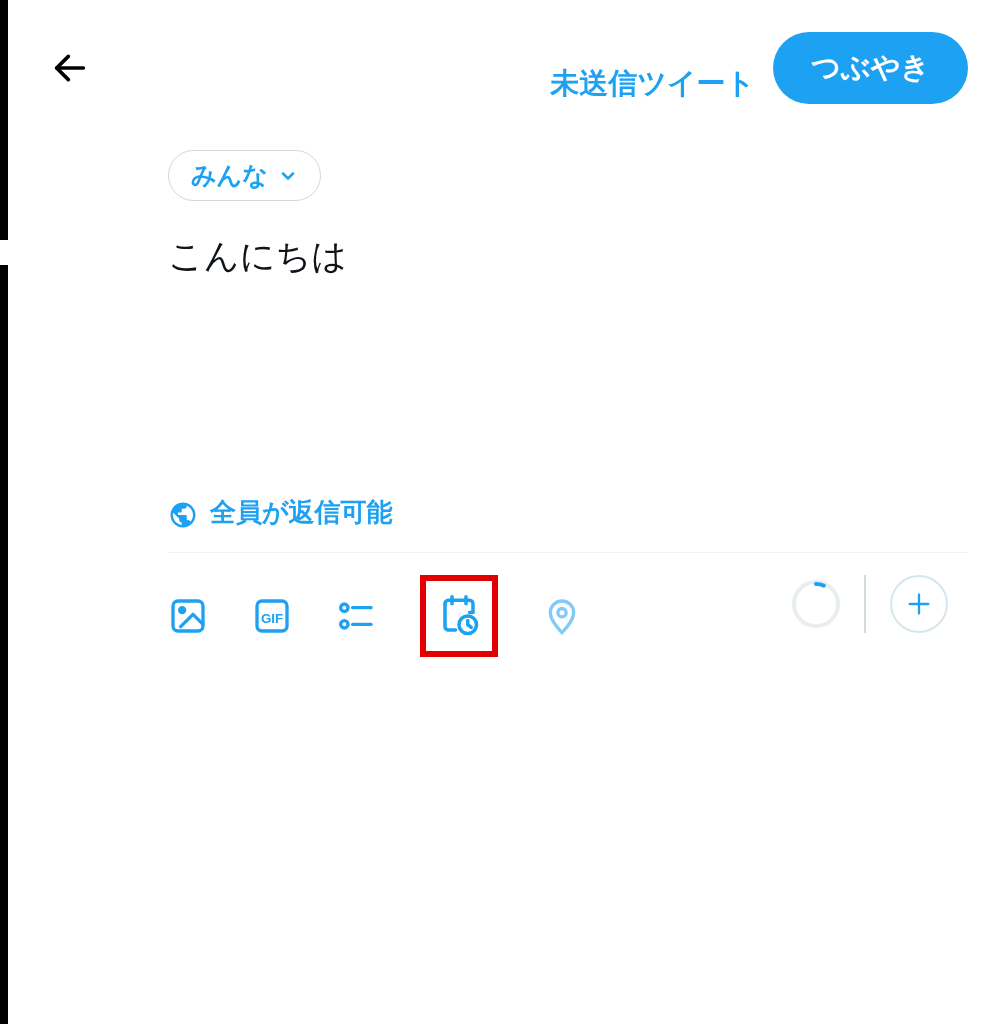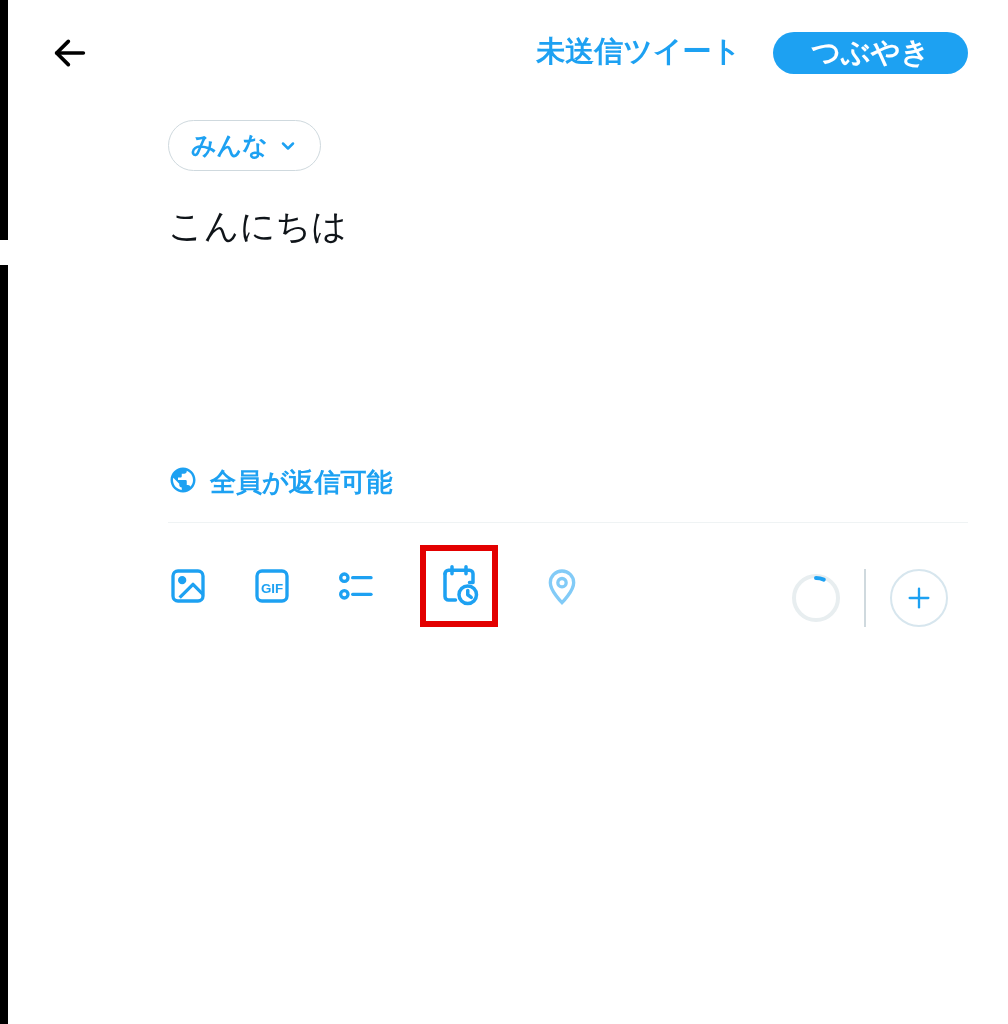--- a/index.html
+++ b/index.html
@@ -32,37 +32,37 @@
       justify-content: space-between;
       padding: 32px 40px 18px 50px;
     }
     .back-btn {
       display: flex;
       align-items: center;
       cursor: pointer;
     }
     .header-right {
       display: flex;
-      align-items: flex-start;
-      gap: 32px;
+      align-items: flex-end;
+      gap: 18px;
     }
     .drafts-link {
       color: #1DA1F2;
       font-size: 29px;
       font-weight: 700;
       cursor: pointer;
     }
     .tweet-btn {
       background: #1DA1F2;
       color: #fff;
       font-size: 29px;
       font-weight: 700;
       border: none;
       border-radius: 40px;
-      padding: 1px 38px;
+      padding: 16px 38px;
       cursor: pointer;
     }
     .content {
       padding: 28px 0 0 168px;
     }
     .audience-selector {
       display: inline-flex;
       align-items: center;
       border: 1.5px solid #CFD9DE;
       border-radius: 30px;
@@ -80,39 +80,39 @@
       color: #1DA1F2;
     }
     .tweet-text {
       font-size: 35px;
       color: #0F1419;
       margin-top: 32px;
       font-weight: 400;
     }
     .reply-row {
       display: flex;
-      align-items: flex-start;
+      align-items: flex-end;
       gap: 12px;
       margin-top: 215px;
       padding-bottom: 22px;
     }
     .reply-text {
       color: #1DA1F2;
       font-size: 26px;
       font-weight: 700;
     }
     .reply-icon { color: #1DA1F2; }
     .divider {
       height: 1px;
       background: #EFF3F4;
       margin: 0 40px 0 168px;
     }
     .toolbar {
       display: flex;
-      align-items: flex-end;
+      align-items: flex-start;
       justify-content: space-between;
       padding: 22px 60px 0 168px;
     }
     .tool-icons {
       display: flex;
       align-items: center;
       gap: 44px;
     }
     .tool-icon {
       color: #1DA1F2;

